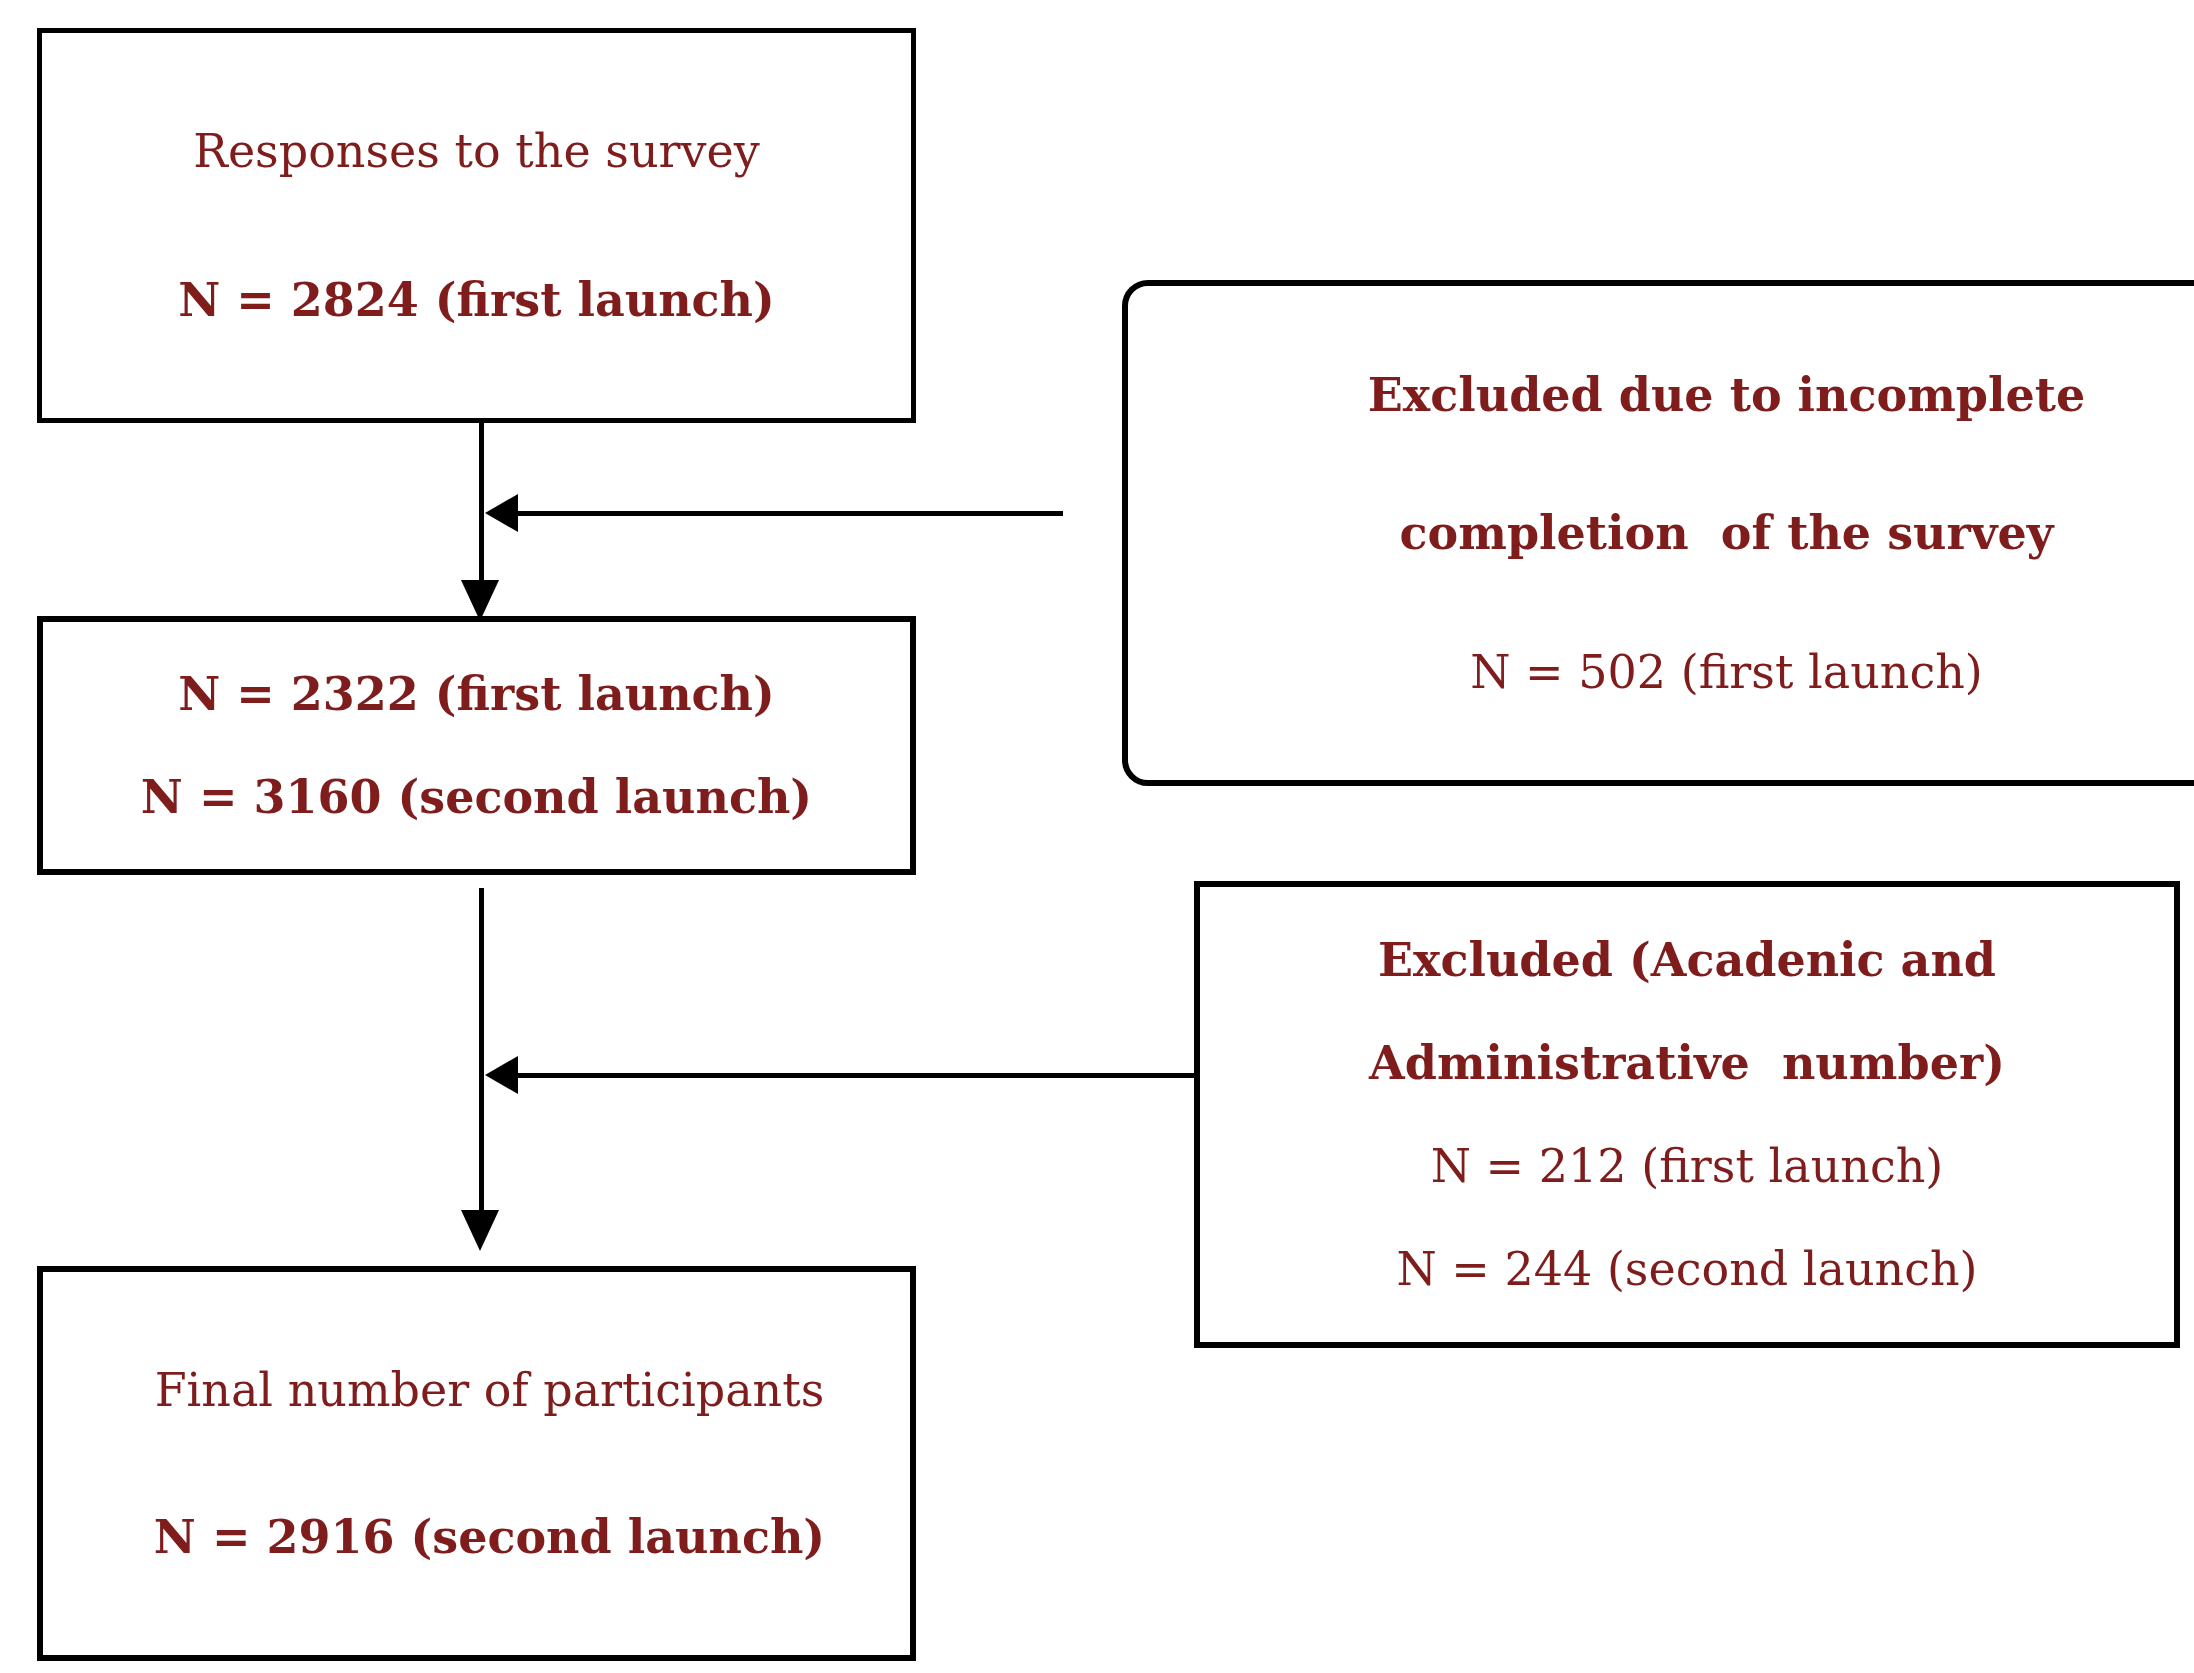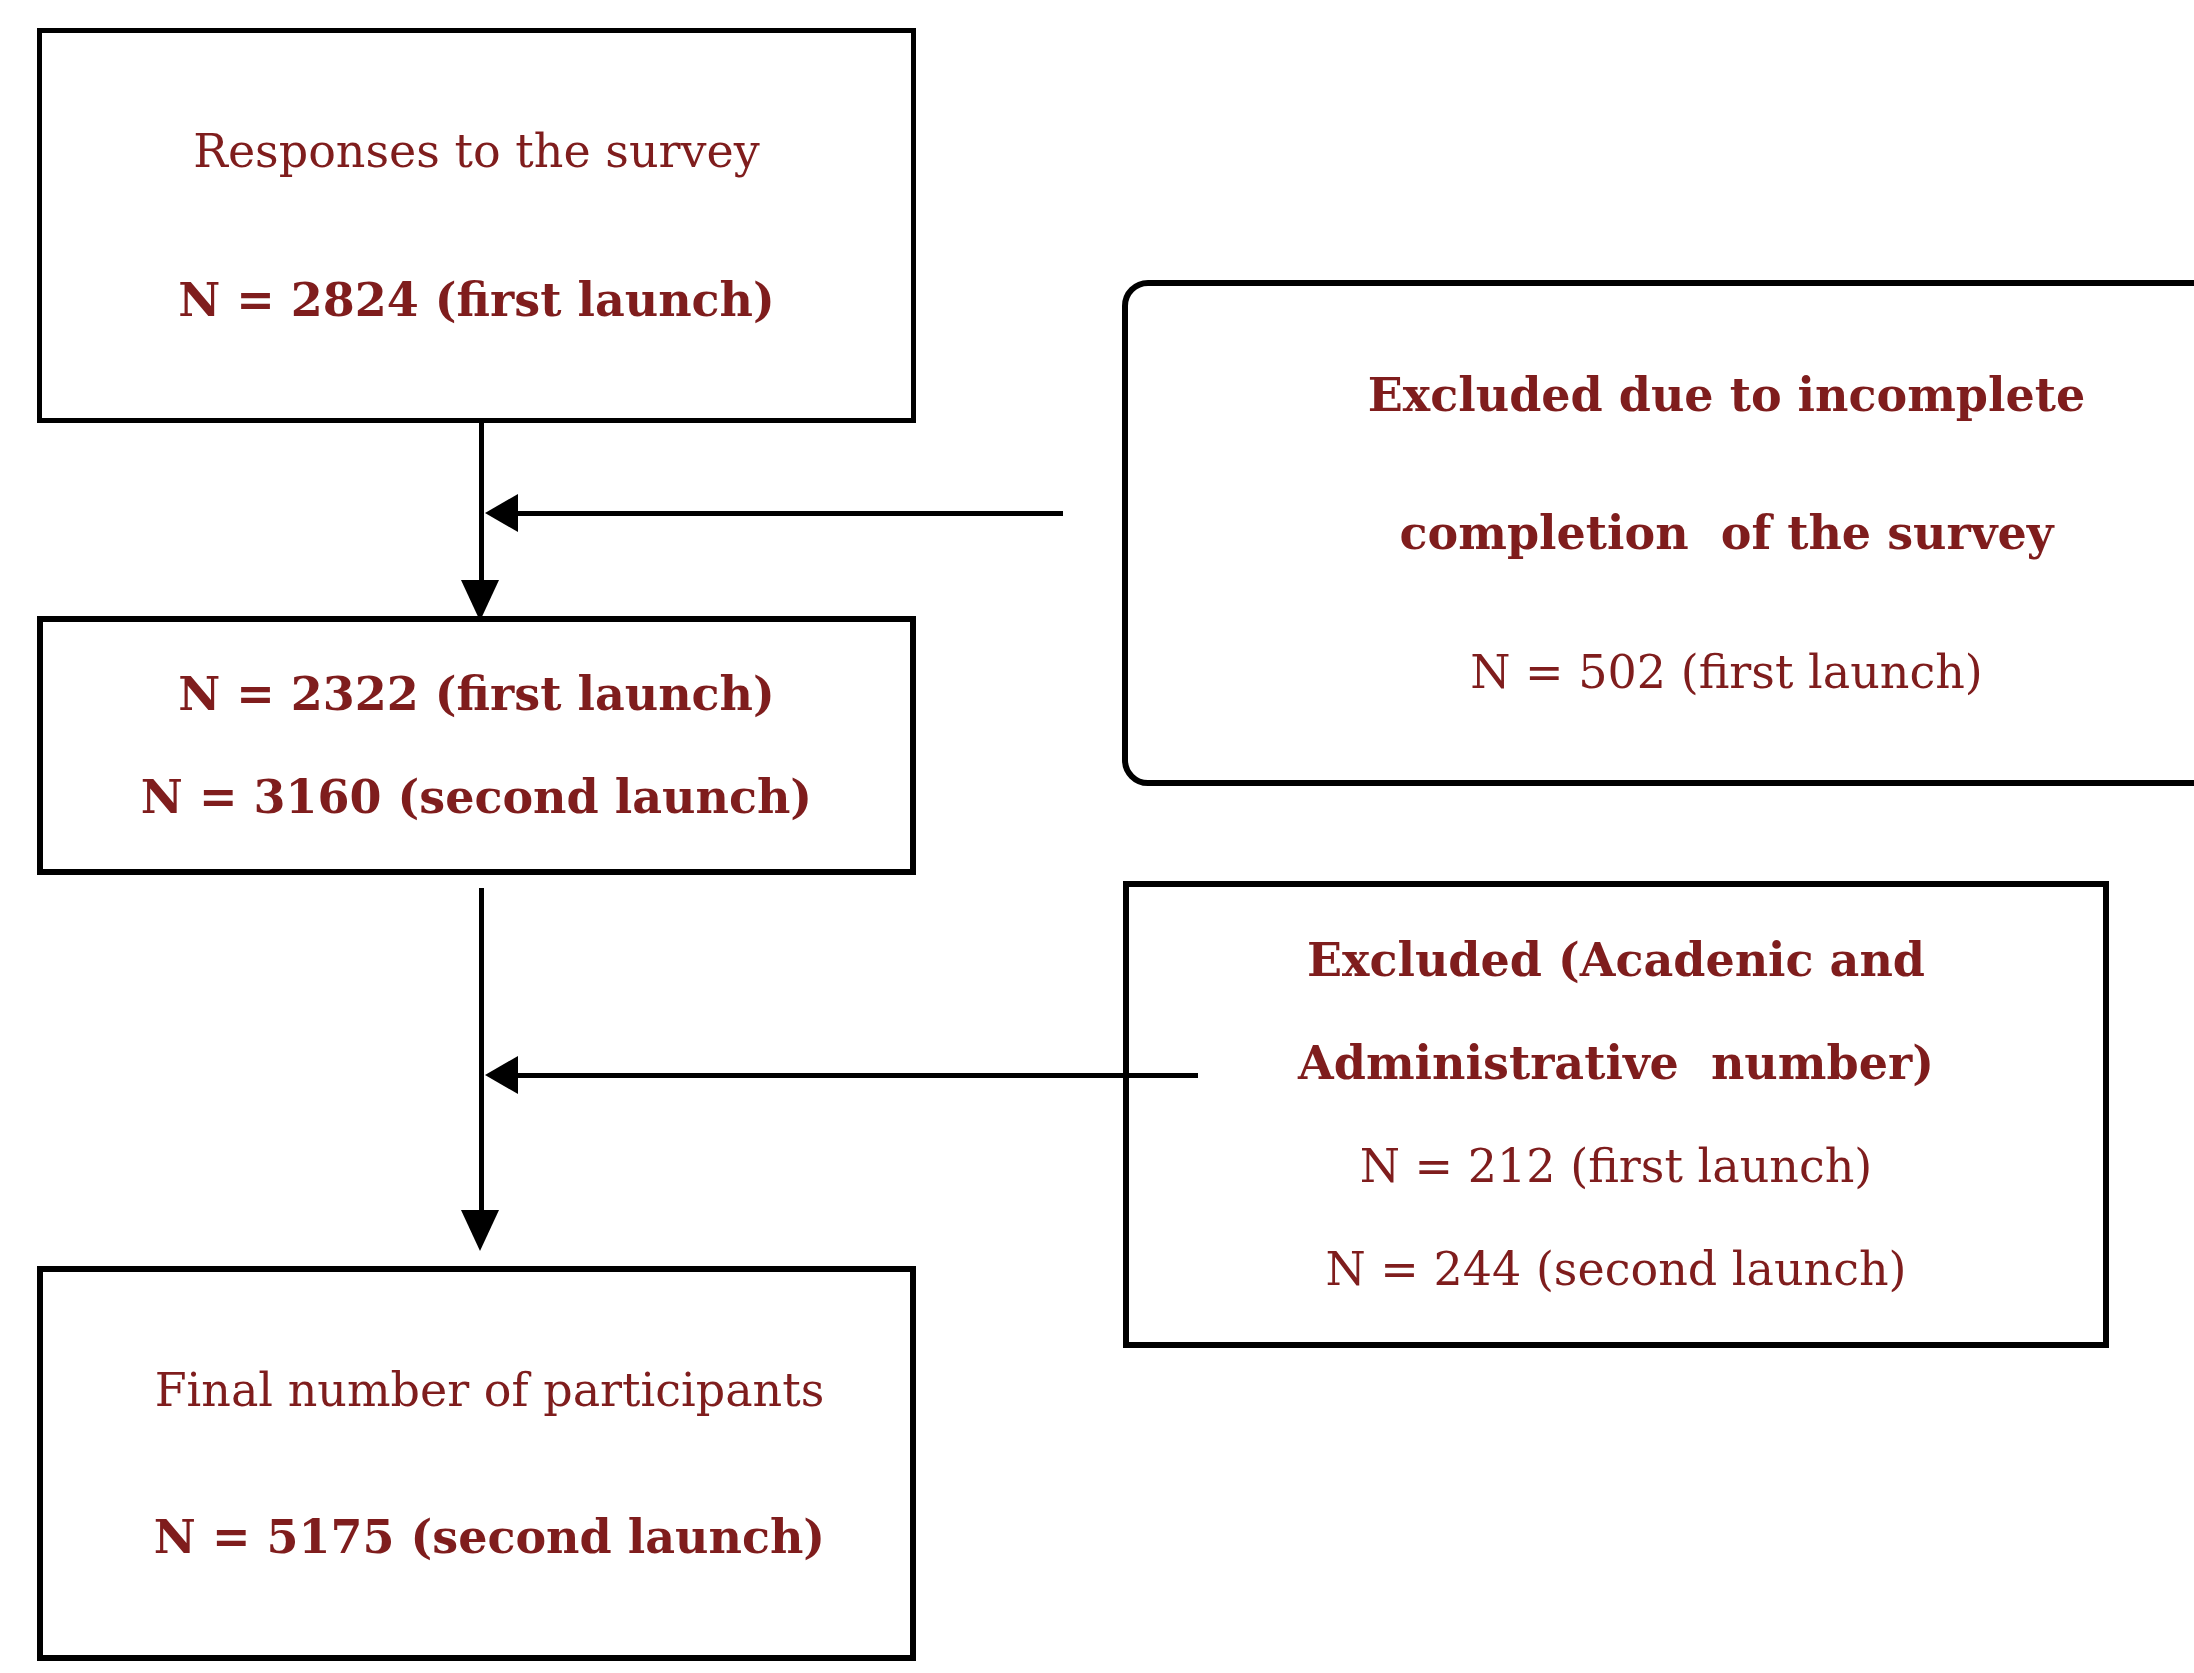--- a/index.html
+++ b/index.html
@@ -32,21 +32,21 @@
     line-height: 60px;
     white-space: pre-wrap;
     color: #7f1d1d;
   }
   .b { font-weight: bold; }
 
   
   #box-responses        { left: 37px;   top: 28px;   width: 879px; height: 395px; }
   #box-excl-incomplete  { left: 1122px; top: 280px;  width: 1209px; height: 506px; border-width: 6px; border-radius: 26px; }
   #box-after-exclusion  { left: 37px;   top: 616px;  width: 879px; height: 259px; border-width: 6px; align-items: center; }
-  #box-excl-staff       { left: 1123px; top: 881px; width: 986px; height: 467px; border-width: 6px; }
+  #box-excl-staff       { left: 1194px; top: 881px; width: 986px; height: 467px; border-width: 6px; }
   #box-final            { left: 37px;   top: 1266px; width: 879px; height: 395px; border-width: 6px; padding-left: 26px; }
 
   
   .vline, .hline { position: absolute; background: #000000; }
   #vline-1 { left: 479px; top: 423px;  width: 4.5px;   height: 159px; }
   #vline-2 { left: 479px; top: 888px; width: 4.5px;   height: 323px; }
   #hline-1 { left: 516px; top: 511px;  width: 547px; height: 5.2px; }
   #hline-2 { left: 516px; top: 1073px; width: 682px; height: 5.2px; }
 
   
@@ -92,21 +92,21 @@
 
   <div class="box" id="box-excl-staff">
     <div class="line b">Excluded (Acadenic and</div>
     <div class="line b">Administrative  number)</div>
     <div class="line">N = 212 (first launch)</div>
     <div class="line">N = 244 (second launch)</div>
   </div>
 
   <div class="box" id="box-final">
     <div class="line">Final number of participants</div>
-    <div class="line b">N = 5175 (second launch)</div>
+    <div class="line b">N = 2916 (second launch)</div>
   </div>
 
   <div class="vline" id="vline-1"></div>
   <div class="arrow-down" id="arrowhead-down-1"></div>
 
   <div class="hline" id="hline-1"></div>
   <div class="arrow-left" id="arrowhead-left-1"></div>
 
   <div class="vline" id="vline-2"></div>
   <div class="arrow-down" id="arrowhead-down-2"></div>

